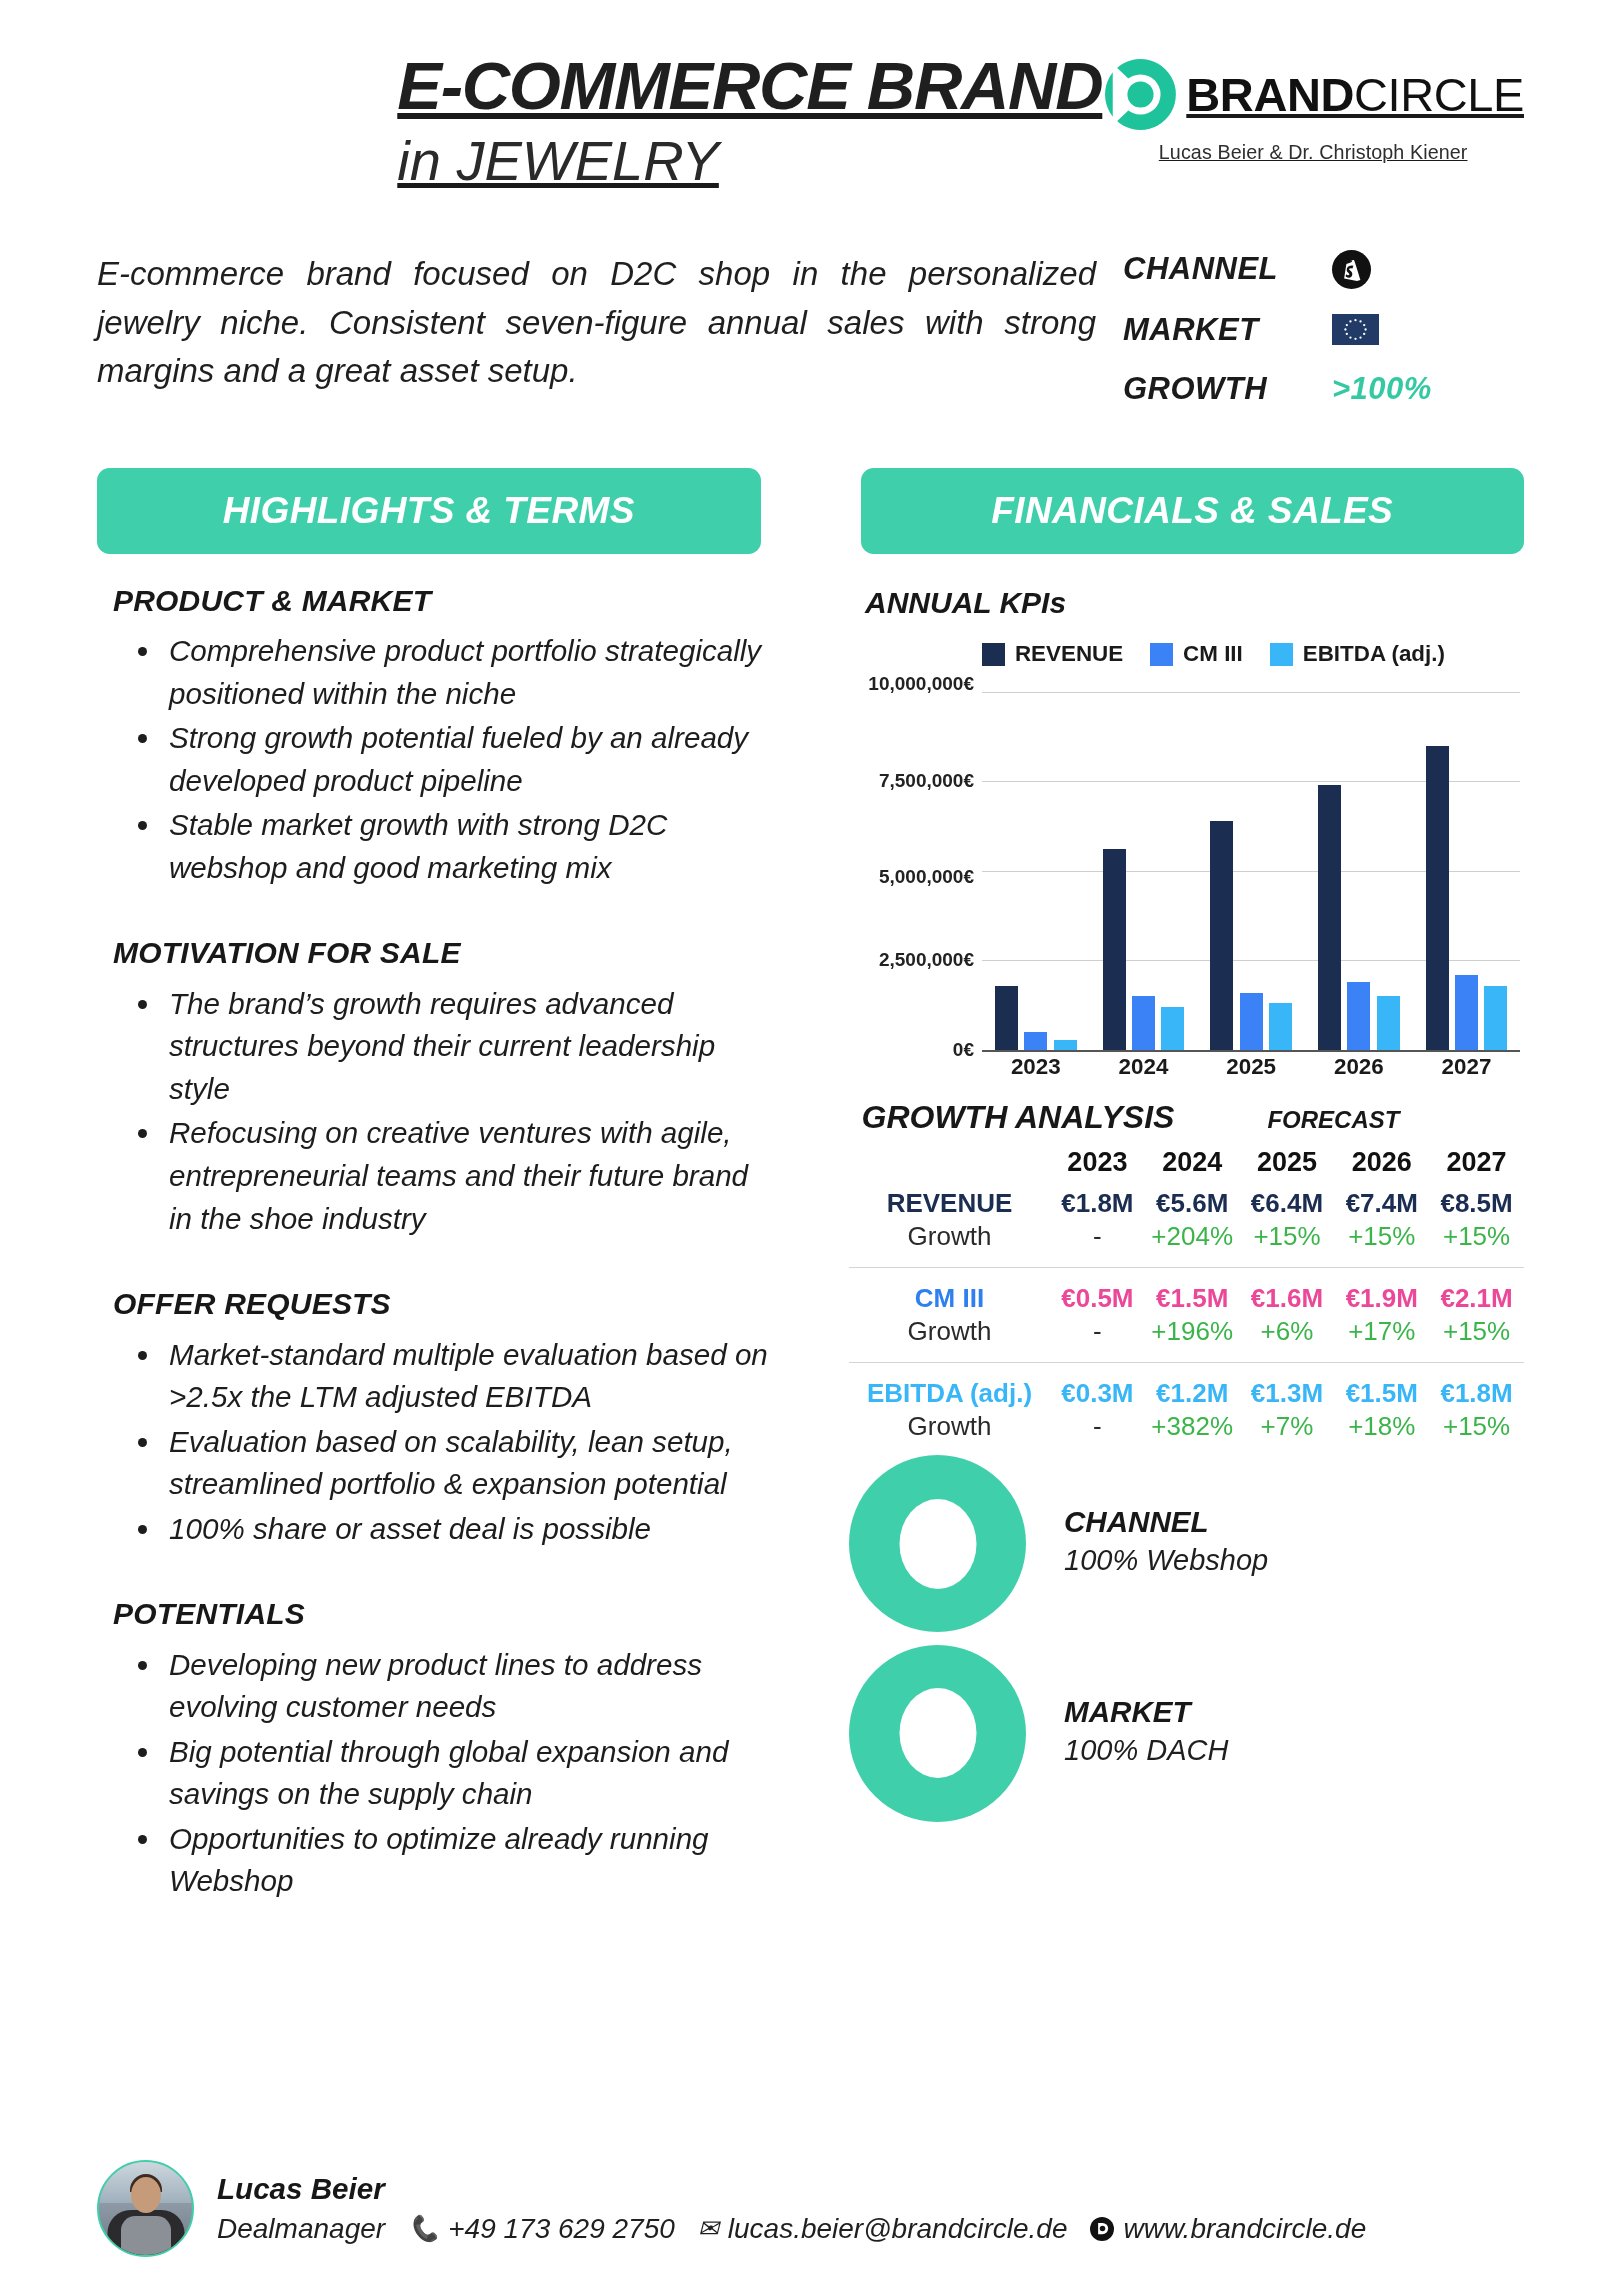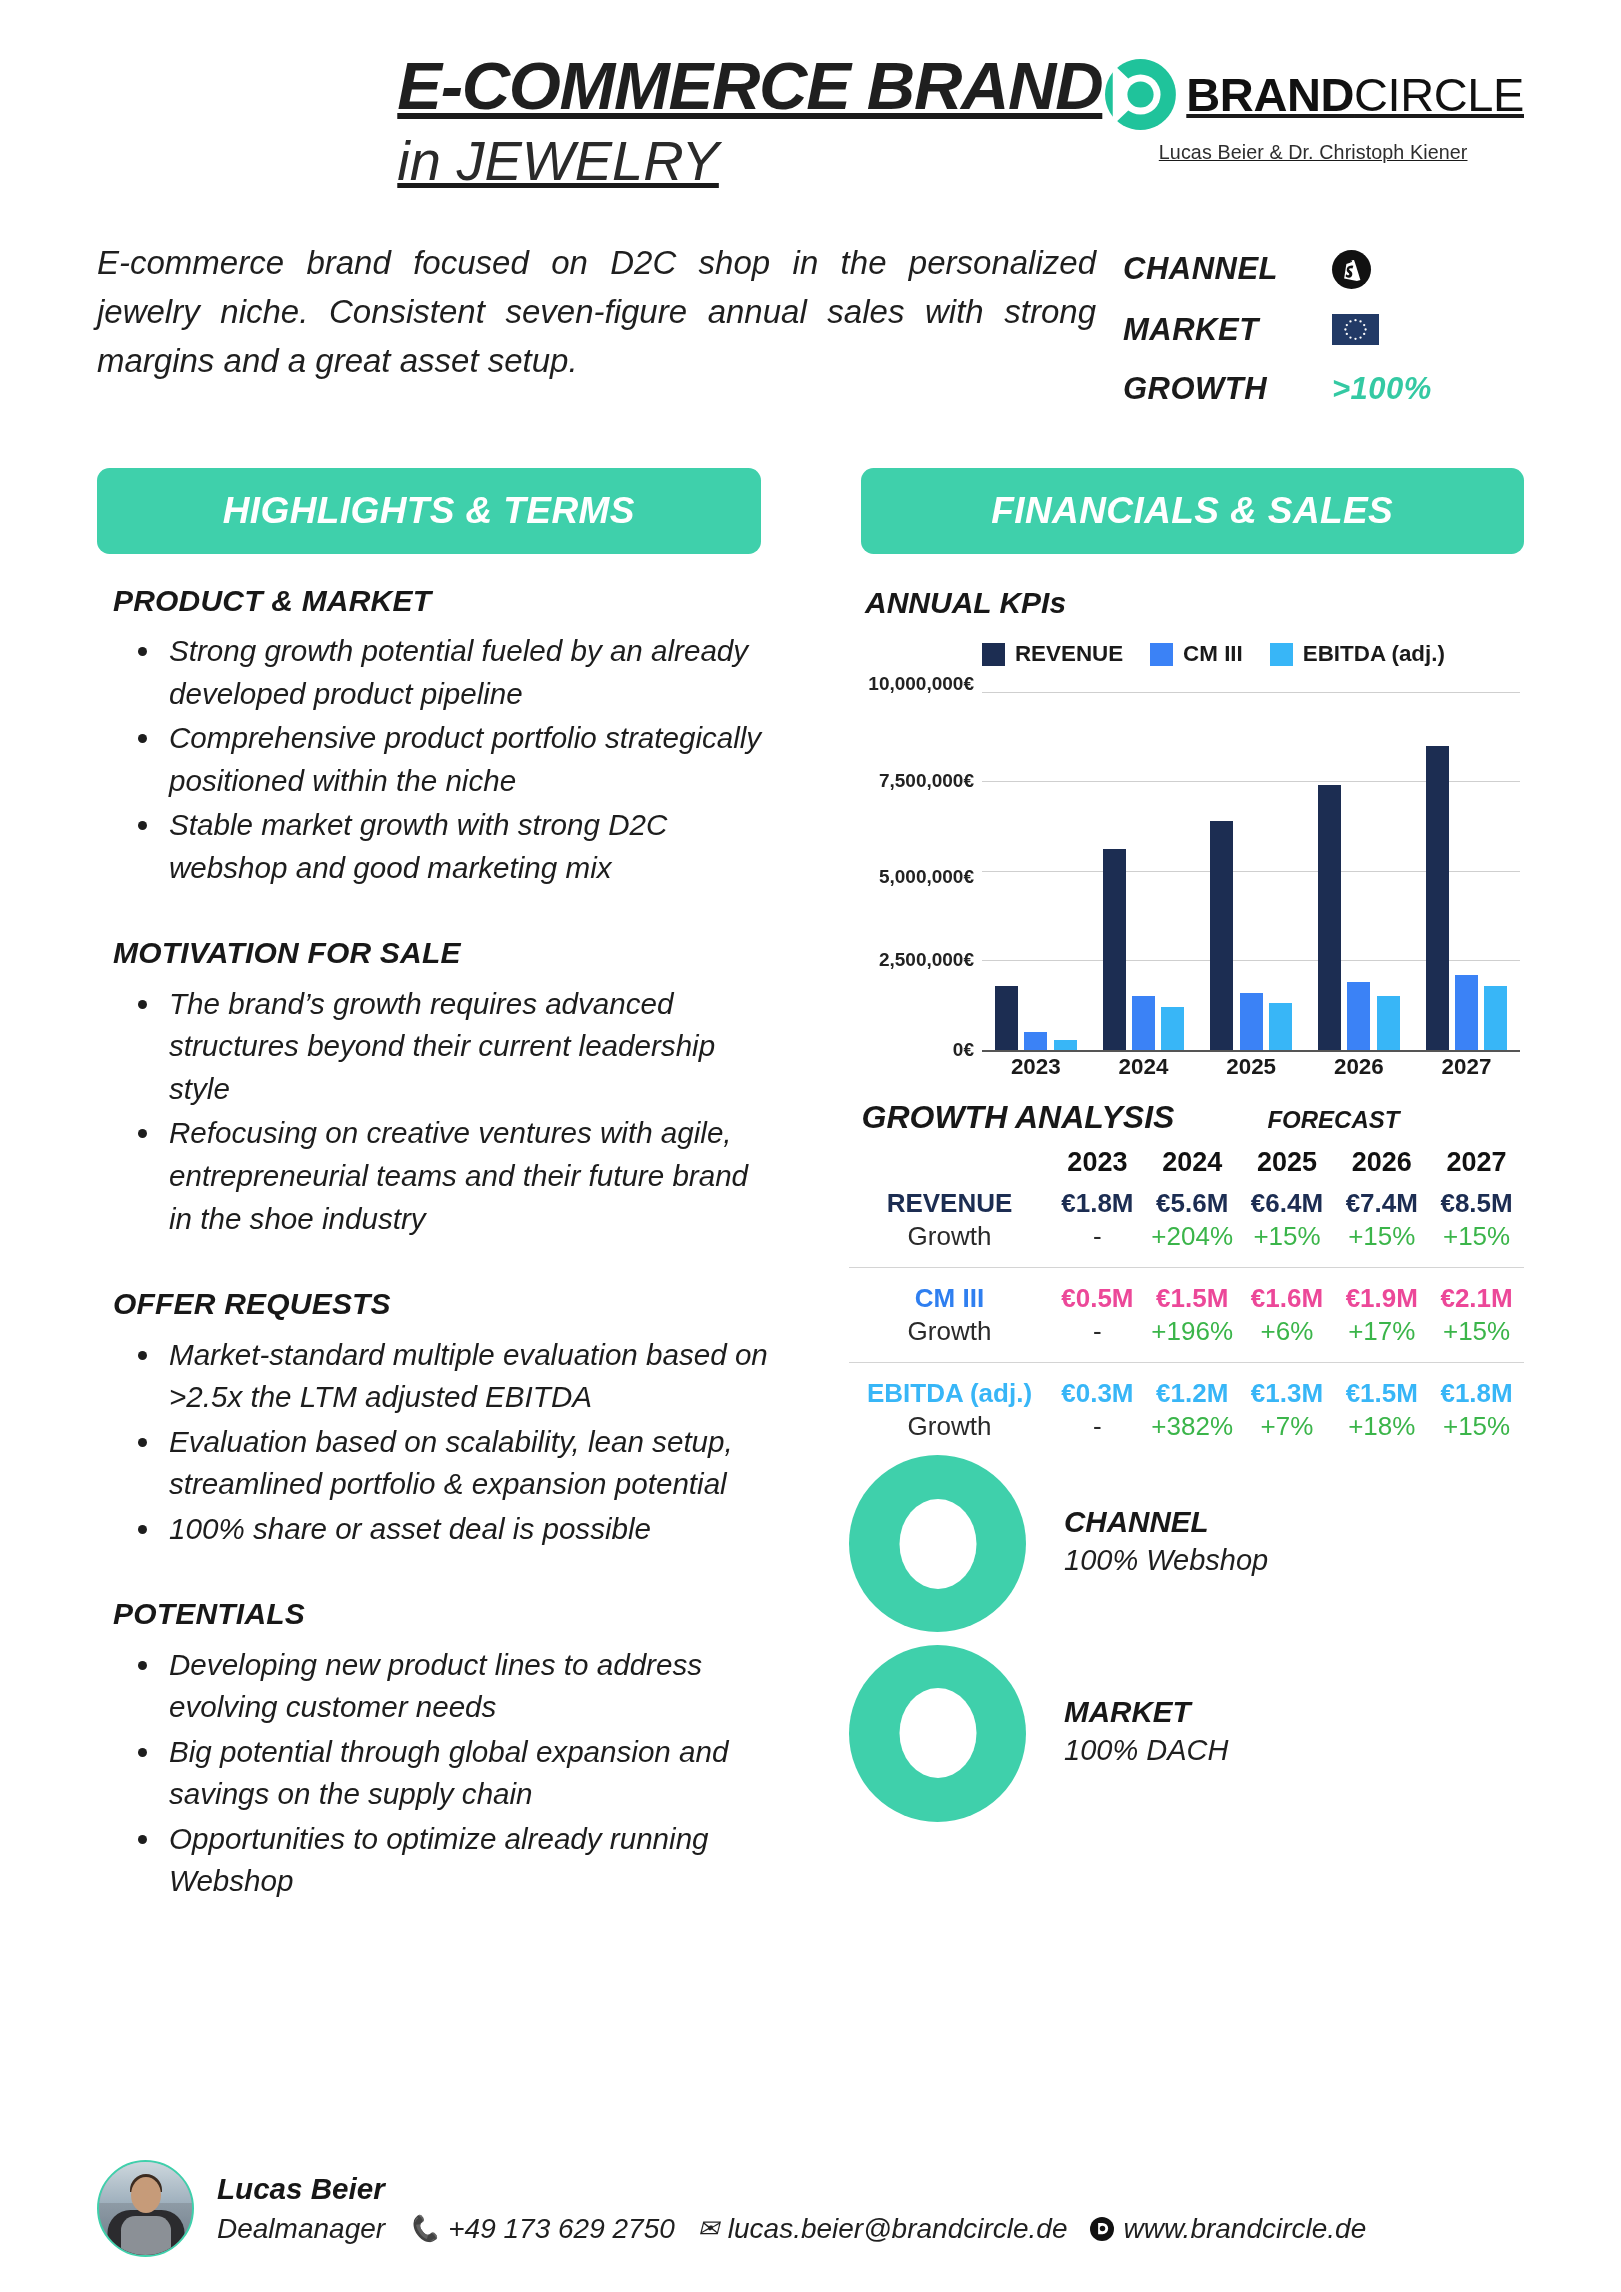--- a/index.html
+++ b/index.html
@@ -69,20 +69,21 @@
     margin-top: 8px;
     letter-spacing: 0.1px;
     white-space: nowrap;
   }
 
   
   .intro-row {
     display: flex;
     padding: 43px 97px 0 97px;
     gap: 27px;
+    align-items: center;
   }
   .intro-text {
     width: 999px;
     font-size: 33px;
     font-style: italic;
     font-weight: 300;
     line-height: 1.48;
     text-align: justify;
     color: #1f1f1f;
   }
@@ -519,22 +520,22 @@
     <div class="banner">FINANCIALS &amp; SALES</div>
   </div>
 
   <div class="cols">
 
     <div class="col-left">
 
       <div>
         <div class="sec-head">PRODUCT &amp; MARKET</div>
         <ul class="bul">
+          <li>Comprehensive product portfolio strategically positioned within the niche</li>
           <li>Strong growth potential fueled by an already developed product pipeline</li>
-          <li>Comprehensive product portfolio strategically positioned within the niche</li>
           <li>Stable market growth with strong D2C webshop and good marketing mix</li>
         </ul>
       </div>
 
       <div class="sec-gap"></div>
 
       <div>
         <div class="sec-head">MOTIVATION FOR SALE</div>
         <ul class="bul">
           <li>The brand’s growth requires advanced structures beyond their current leadership style</li>

